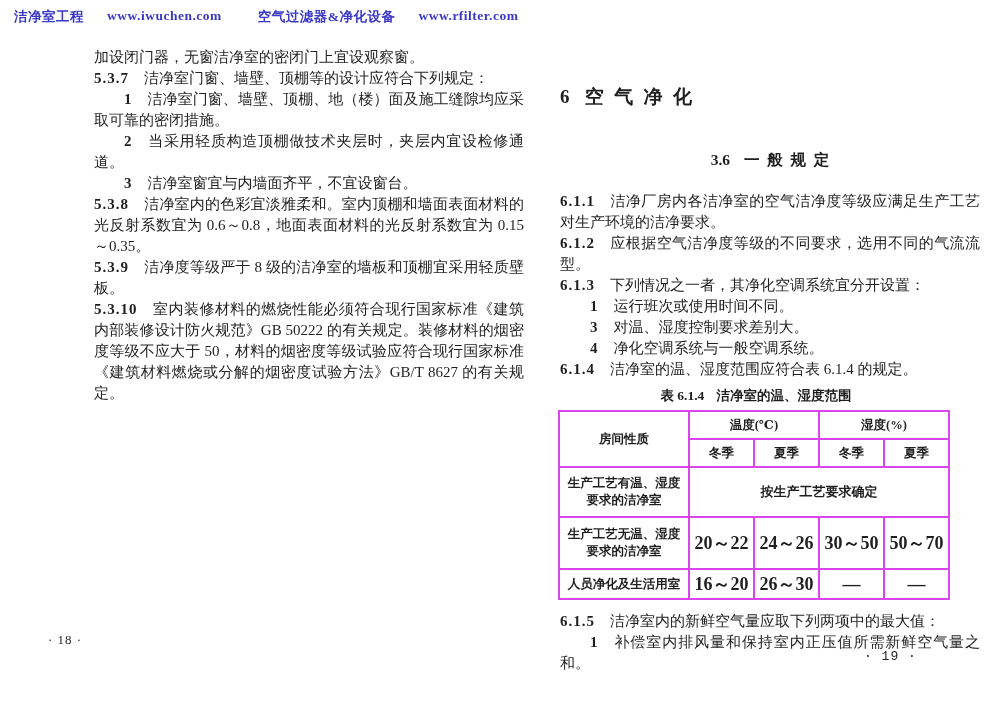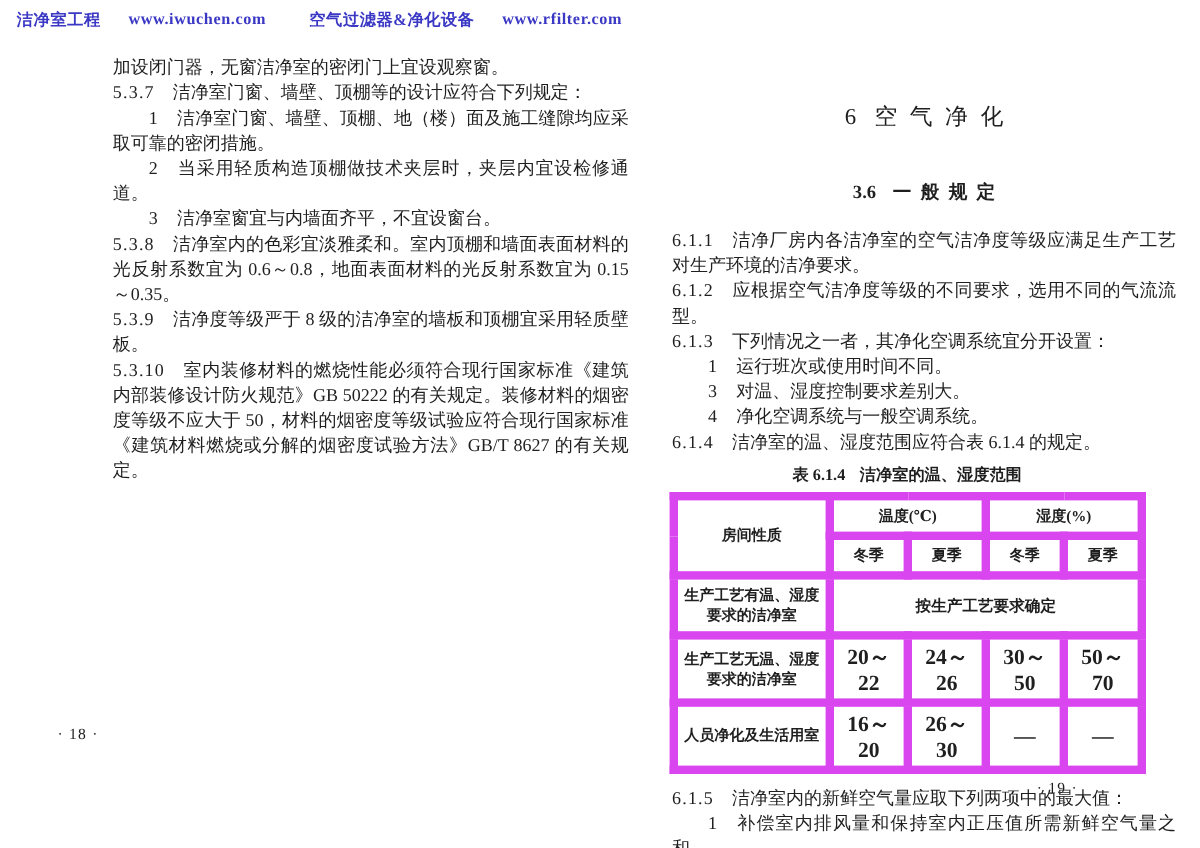--- a/index.html
+++ b/index.html
@@ -20,60 +20,60 @@
   }
   .site-header a { color:inherit; text-decoration:none; cursor:pointer; display:flex; gap:23px; }
 
   
   .page { position:absolute; }
   .left-page  { left:52px;  top:47px; width:430px;margin-left:42px; }
   .right-page { left:560px; top:84px; width:420px; }
 
   .para { margin:0; font-size:15px; line-height:21px; text-align:justify; text-justify:inter-ideograph; }
   .para.item { text-indent:2em; }
-  .pnum { font-weight:normal; margin-right:1em; letter-spacing:1px; }
+  .pnum { font-weight:bold; margin-right:1em; letter-spacing:1px; }
 
   
-  .chapter-heading { margin:0; text-align:center; font-size:19px; font-weight:normal; }
+  .chapter-heading { margin:0; text-align:left; font-size:19px; font-weight:bold; }
   .chapter-heading .htext { letter-spacing:0.55em; margin-right:-0.55em; }
   .chapter-heading .hnum { margin-right:0.8em; }
   .section-heading { margin:40px 0 0 0; text-align:center; font-size:15.5px; font-weight:bold; }
   .section-heading .htext { letter-spacing:0.5em; margin-right:-0.5em; }
   .section-heading .hnum { margin-right:0.9em; }
   .right-paras { margin-top:20px; }
 
   
   .tbl-caption { text-align:center; font-size:13.5px; font-weight:bold; margin:7px 0 5px 0; width:392px; }
   .tbl-caption .cap-num { margin-right:0.9em; }
   table.spec {
     border-collapse:collapse; width:392px; margin-left:-2px;
     table-layout:fixed;
   }
   table.spec th, table.spec td {
-    border:7px solid #d946ef;
+    border:2px solid #d946ef;
     text-align:center; vertical-align:middle;
     padding:2px 3px;
   }
   table.spec { border:2px solid #2c2c2c; }
   table.spec col.c-room { width:130px; }
   table.spec col.c-val  { width:65px; }
   table.spec thead th { font-size:12.5px; font-weight:bold; height:22px; }
   table.spec tbody th { font-size:12.5px; font-weight:bold; line-height:17px; }
   table.spec tbody td { font-size:18px; font-weight:bold; }
   table.spec tbody td.merged { font-size:13px; font-weight:bold; }
   table.spec tbody tr:nth-child(1) { height:50px; }
   table.spec tbody tr:nth-child(2) { height:52px; }
   table.spec tbody tr:nth-child(3) { height:27px; }
 
   .after-table { margin-top:11px; }
 
   
   .pageno { position:absolute; font-size:13px; letter-spacing:1px; }
-  .pageno-left  { left:48px; top:604px; }
-  .pageno-right { left:864px; top:649px; }
+  .pageno-left  { left:48px; top:632px; }
+  .pageno-right { left:864px; top:649px;font-family:Liberation Mono, monospace; }
 </style>
 </head>
 <body>
 
 <div class="site-header" style="color: rgb(58, 56, 196);">
   <a>
     <span>洁净室工程</span>
     <span>www.iwuchen.com</span>
   </a>
   <a>

